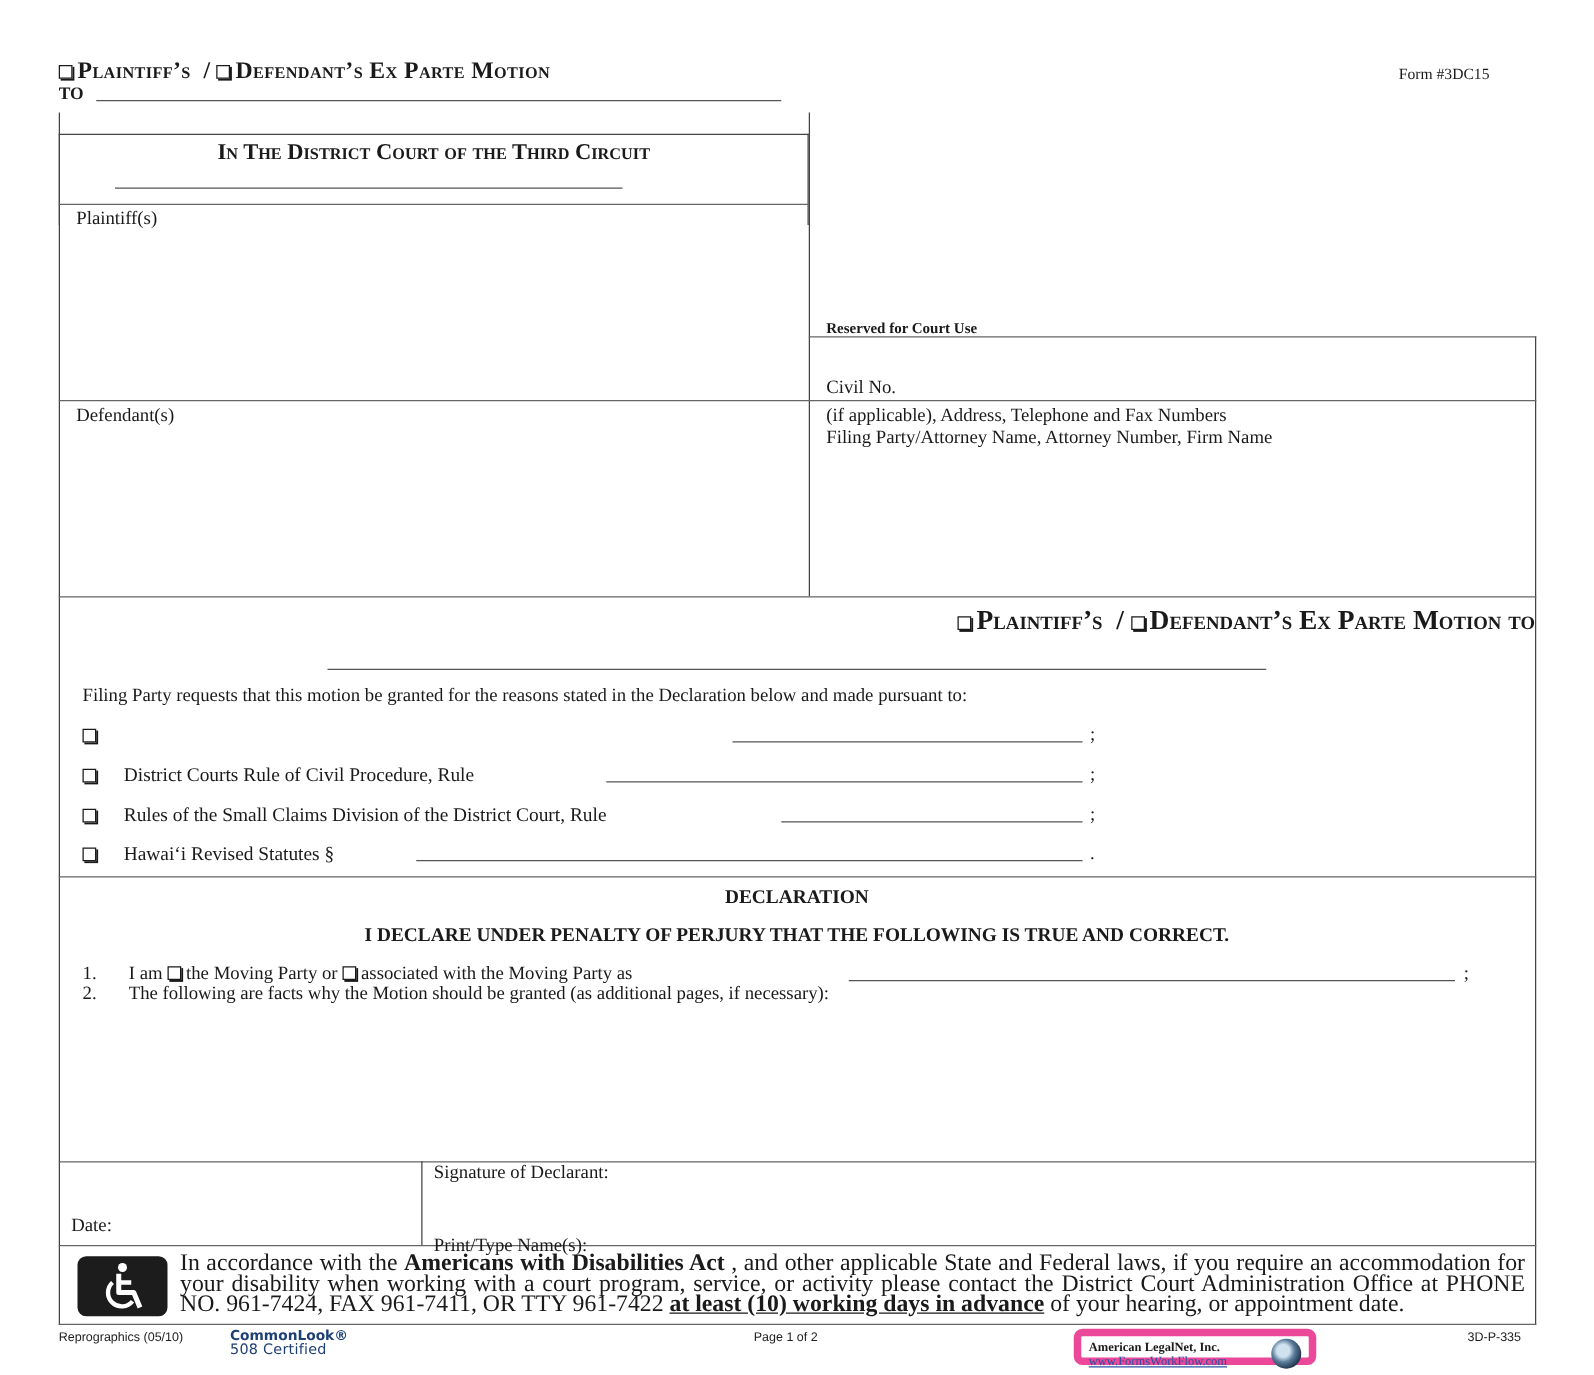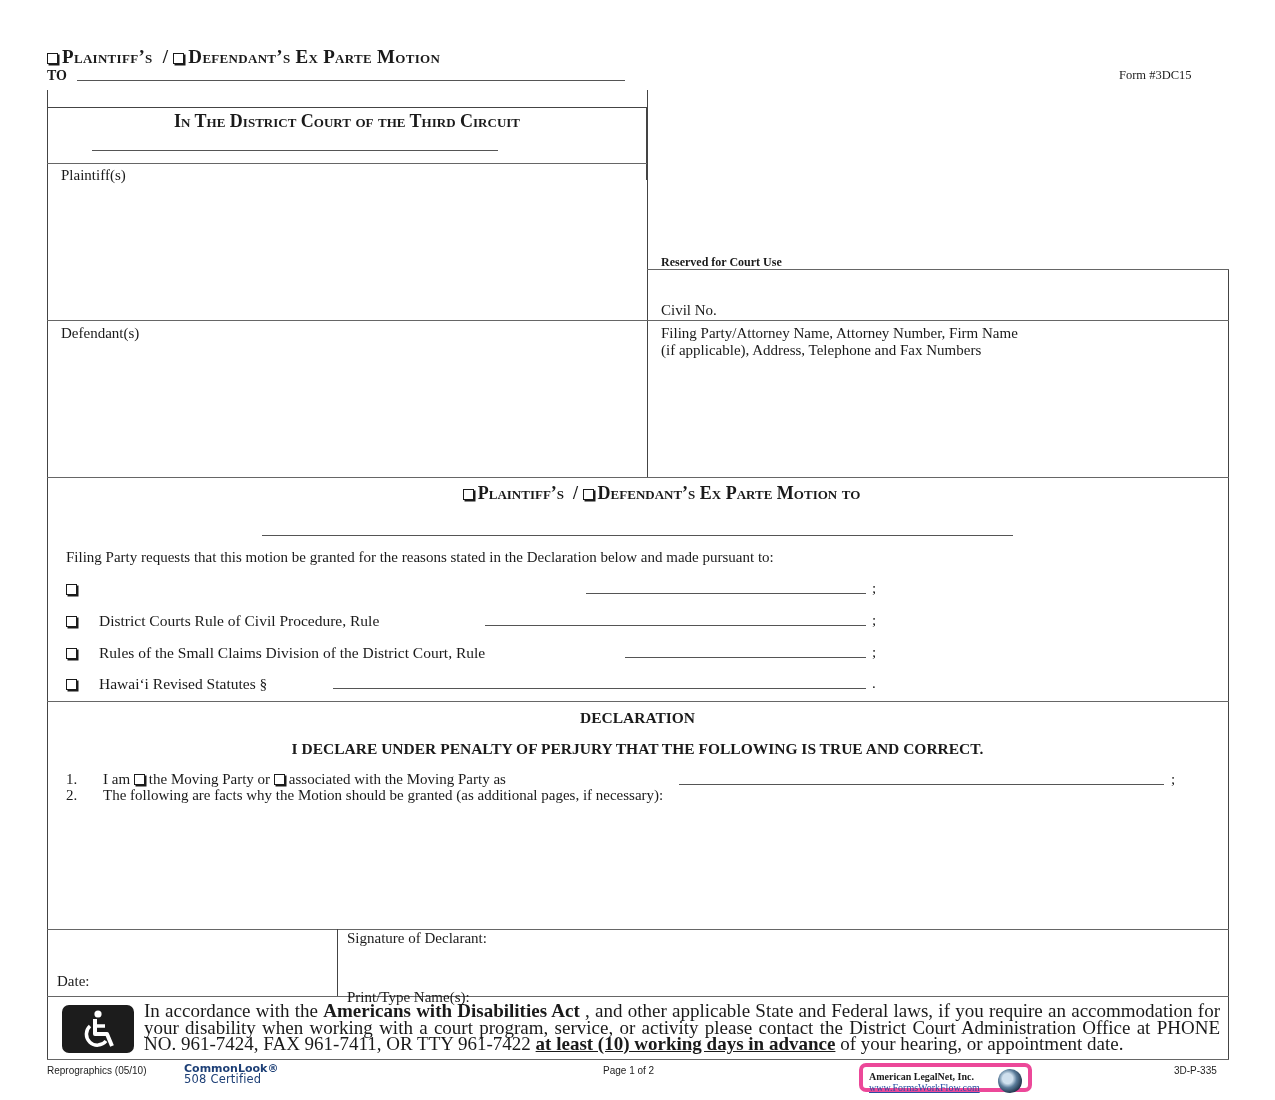--- a/index.html
+++ b/index.html
@@ -14,41 +14,41 @@
     box-shadow: 1.5px 1.5px 0 #1a1a1a; vertical-align: -1px; box-sizing: border-box;
     margin-right: 4px; background: #fff;
   }
   .line { position: absolute; background: #555; height: 1px; }
   .vline { position: absolute; background: #444; width: 1px; }
   .hline { position: absolute; background: #666; height: 1px; }
 
   
   #top-title { left: 47px; top: 46px; font-size: 19px; letter-spacing: 0.3px; }
   #top-to { left: 47px; top: 68px; font-size: 14px; font-weight: bold; }
-  #form-no { left: 1119px; top: 52px; font-size: 12.5px; margin-top: 16px; }
+  #form-no { left: 1119px; top: 52px; font-size: 12.5px; }
 
   
   #court-box { left: 47px; top: 107px; width: 600px; height: 73px; border: 1px solid #444; border-bottom: none; box-sizing: border-box; }
   .court-line { position: absolute; width: 100%; text-align: center; font-size: 18px; }
 
   .field-label { position: absolute; font-size: 15px; }
   .small-bold { position: absolute; font-size: 12px; font-weight: bold; }
 
   .reason-row { position: absolute; left: 66px; font-size: 15.5px; white-space: nowrap; }
   .reason-row .cb { margin-right: 22px; }
 
   .decl-title { position: absolute; width: 1181px; left: 47px; text-align: center; font-weight: bold; }
 
   #ada-icon { left: 62px; top: 1005px; width: 72px; height: 48px; background: #1c1c1c; border-radius: 7px; }
   #ada-text { left: 144px; top: 1003px; width: 1076px; font-size: 19px; line-height: 16.5px; text-align: justify; }
 
   .footer-sans { position: absolute; font-family: "Liberation Sans", "DejaVu Sans", sans-serif; font-size: 10px; color: #222; }
   #commonlook { left: 184px; top: 1063px; font-family: "DejaVu Sans", sans-serif; color: #1d3f76; font-weight: bold; font-size: 11px; line-height: 11px; }
   #commonlook .sub { font-weight: normal; font-size: 11.5px; letter-spacing: 0.2px; }
-  #legalnet { left: 859px; top: 1063px; width: 173px; height: 29px; border: 4px solid #ec4899; border-radius: 7px; box-sizing: border-box; }
+  #legalnet { left: 859px; top: 1063px; width: 194px; height: 29px; border: 6px solid #ec4899; border-radius: 7px; box-sizing: border-box; }
   #legalnet .name { position: absolute; left: 6px; top: 4px; font-size: 10px; font-weight: bold; font-family: "Liberation Serif", serif; }
   #legalnet .url { position: absolute; left: 6px; top: 15px; font-size: 10px; color: #2a4fa3; text-decoration: underline; font-family: "Liberation Serif", serif; }
   #legalnet .globe { position: absolute; right: 6px; top: 2px; width: 24px; height: 24px; border-radius: 50%; background: radial-gradient(circle at 40% 40%, #cfe0ee 0 25%, #5a7c9a 45%, #1c2f45 75%); }
 </style>
 </head>
 <body>
 
 <div id="top-title" class="abs sc">
   <span class="cb"></span><span>Plaintiff’s</span>
   &nbsp;<span>/</span>
@@ -76,26 +76,26 @@
 <div class="hline" style="left:47px; top:996px; width:1182px;"></div>
 <div class="hline" style="left:47px; top:1059px; width:1182px;"></div>
 
 <div class="field-label" style="left:61px; top:167px;">Plaintiff(s)</div>
 <div class="abs" style="left:48px; top:190px; width:598px; height:128px;"></div>
 <div class="field-label" style="left:61px; top:325px;">Defendant(s)</div>
 <div class="abs" style="left:48px; top:346px; width:598px; height:129px;"></div>
 <div class="small-bold" style="left:661px; top:255px;">Reserved for Court Use</div>
 <div class="field-label" style="left:661px; top:302px;">Civil No.</div>
 <div class="field-label" style="left:661px; top:325px; line-height:17px;">
+  <div>(if applicable), Address, Telephone and Fax Numbers</div>
   <div>Filing Party/Attorney Name, Attorney Number, Firm Name</div>
-  <div>(if applicable), Address, Telephone and Fax Numbers</div>
 </div>
 <div class="abs" style="left:649px; top:362px; width:578px; height:113px;"></div>
 
-<div class="abs sc" style="left:47px; width:1181px; top:483px; text-align:center; font-size:18px;padding-left:24px;">
+<div class="abs sc" style="left:47px; width:1181px; top:483px; text-align:right; font-size:22px;">
   <span class="cb"></span><span>Plaintiff’s</span>
   &nbsp;<span>/</span>
   <span class="cb"></span><span>Defendant’s Ex Parte Motion to</span>
 </div>
 <div class="line" style="left:262px; top:535px; width:751px;"></div>
 <div class="field-label" style="left:66px; top:549px;">Filing Party requests that this motion be granted for the reasons stated in the Declaration below and made pursuant to:</div>
 
 <div class="reason-row" style="top:580px;">
   <span class="cb"></span>
 </div>

